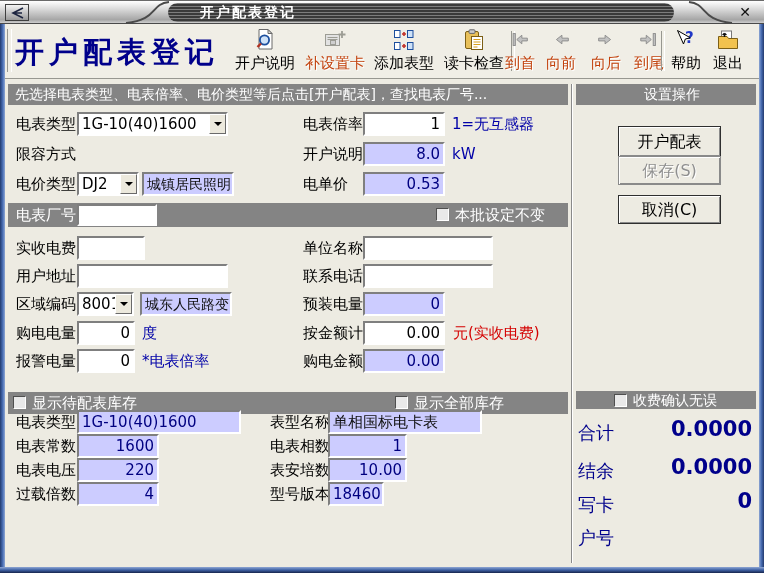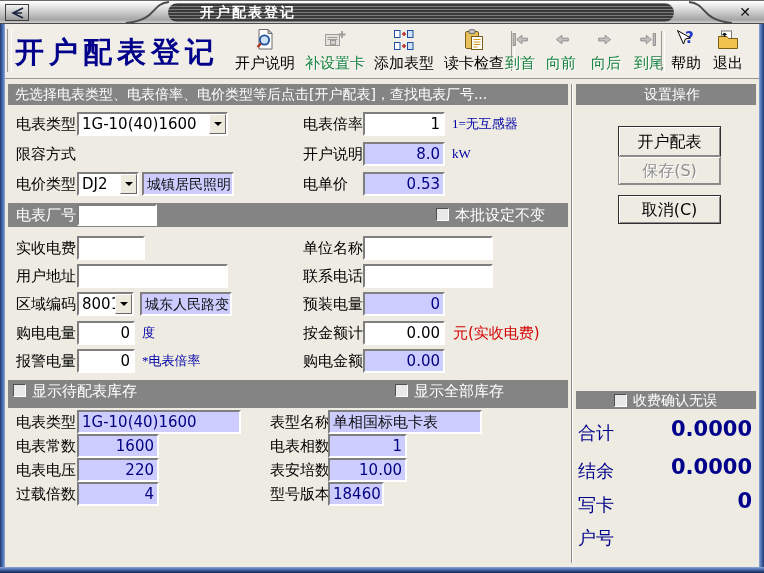--- a/index.html
+++ b/index.html
@@ -31,27 +31,27 @@
   
   .toolbar{left:5px;top:24px;width:754px;height:55px;box-sizing:border-box;
     background:#f0eee6;border-bottom:1px solid #979790;}
   .gripper{left:2px;top:5px;width:3px;height:43px;
     border-left:1px solid #979790;border-right:1px solid #ffffff;}
   .apptitle{left:10px;top:9px;font-size:29px;font-weight:bold;color:#00008b;
     letter-spacing:5px;white-space:nowrap;}
   .tbtn{top:2px;height:50px;text-align:center;}
   .ticon{display:flex;height:28px;align-items:center;justify-content:center;}
   .tlabel{display:block;font-size:15px;line-height:18px;color:#000;white-space:nowrap;}
-  .tbtn.disabled .tlabel{color:#15803d;text-shadow:1px 1px 0 #ffffff;}
+  .tbtn.disabled .tlabel{color:#c2410c;text-shadow:1px 1px 0 #ffffff;}
   .tsep{top:7px;width:2px;height:40px;border-left:1px solid #979790;border-right:1px solid #ffffff;}
 
   
   .graybar{background:#848484;color:#ffffff;font-size:14px;line-height:21px;box-sizing:border-box;padding-left:12px;}
   .lbl{font-size:15px;color:#000;line-height:24px;white-space:nowrap;}
-  .note-blue{font-size:13px;line-height:24px;color:#0000a8;white-space:nowrap;font-family:Liberation Serif, serif;}
+  .note-blue{font-size:15px;line-height:24px;color:#0000a8;white-space:nowrap;}
   .note-red{font-size:15px;line-height:24px;color:#d40000;white-space:nowrap;}
 
   
   .inp{box-sizing:border-box;height:24px;border:2px solid;border-color:#7f7f7f #ffffff #ffffff #7f7f7f;
     background:#fff;font-family:"DejaVu Sans",sans-serif;font-size:15px;padding:0 3px;outline:none;color:#000;}
   .inp.num{text-align:right;}
   .ro{box-sizing:border-box;height:24px;border:2px solid;border-color:#7f7f7f #ffffff #ffffff #7f7f7f;
     background:#ccccff;font-size:15px;line-height:20px;padding:0 3px;color:#000080;
     white-space:nowrap;overflow:hidden;}
   .ro.num{text-align:right;}
@@ -278,21 +278,21 @@
   <div class="abs lbl" style="left:303px;top:321px">按金额计</div>
   <input class="abs inp num" style="left: 363px; top: 321px; width: 82px;" value="0.00">
   <div class="abs note-red" style="left:453px;top:321px">元(实收电费)</div>
 
   <div class="abs lbl" style="left:16px;top:349px">报警电量</div>
   <input class="abs inp num" style="left: 77px; top: 349px; width: 58px;" value="0">
   <div class="abs note-blue" style="left:142px;top:349px">*电表倍率</div>
   <div class="abs lbl" style="left:303px;top:349px">购电金额</div>
   <div class="abs ro num" style="left:363px;top:349px;width:82px">0.00</div>
 
-  <div class="abs graybar" style="left:8px;top:380px;width:560px;height:28px">
+  <div class="abs graybar" style="left:8px;top:392px;width:560px;height:22px">
     <span class="abs checkbox" style="left:5px;top:4px"></span>
     <span style="position:absolute;left:24px;line-height:22px;font-size:15px">显示待配表库存</span>
     <span class="abs checkbox" style="left:387px;top:4px"></span>
     <span style="position:absolute;left:406px;line-height:22px;font-size:15px">显示全部库存</span>
   </div>
 
   <div class="abs lbl" style="left:16px;top:410px">电表类型</div>
   <div class="abs ro" style="left:77px;top:410px;width:164px">1G-10(40)1600</div>
   <div class="abs lbl" style="left:270px;top:410px">表型名称</div>
   <div class="abs ro blk" style="left:328px;top:410px;width:154px">单相国标电卡表</div>

